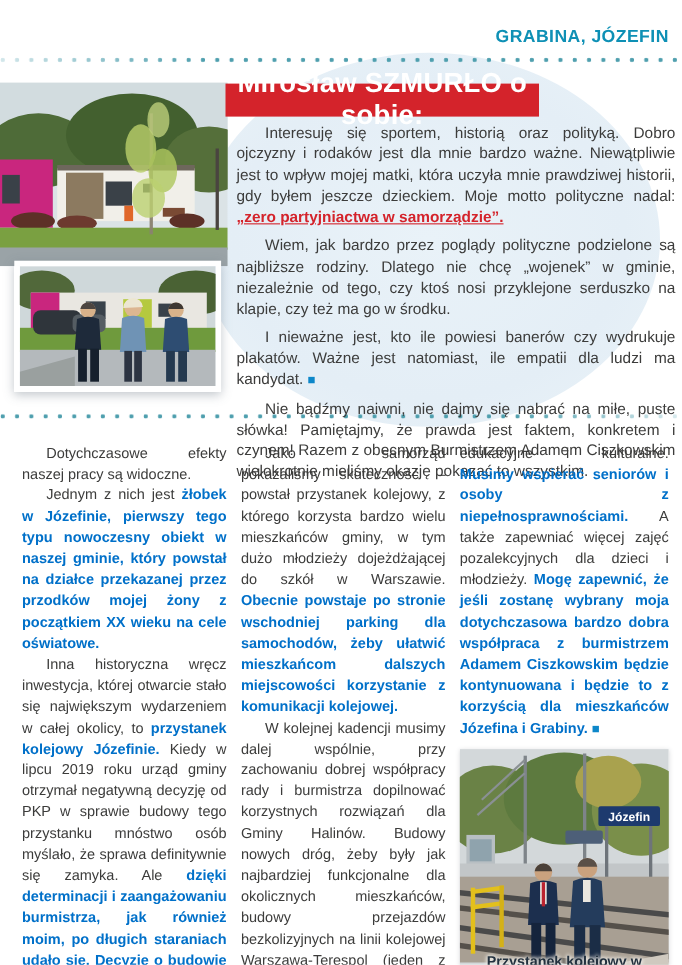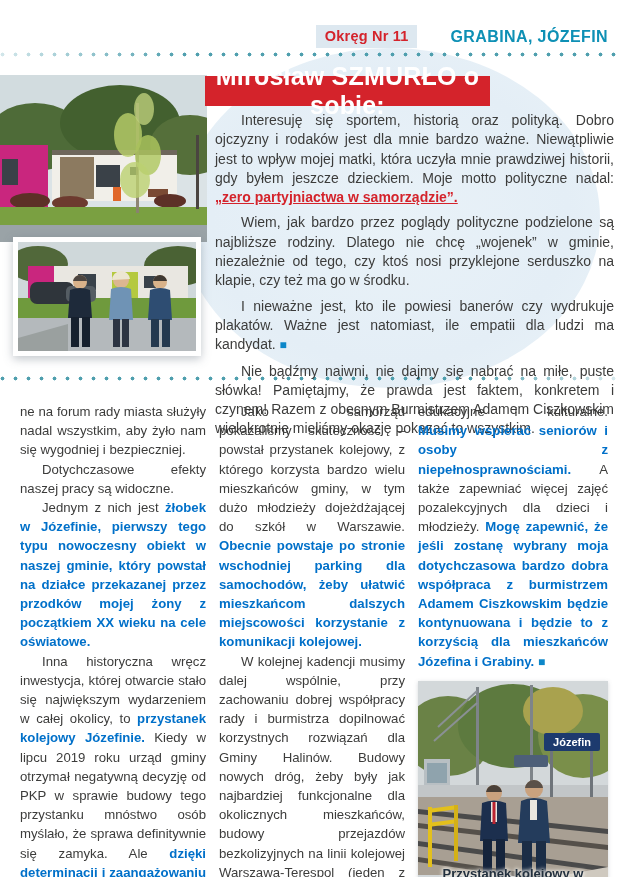--- a/index.html
+++ b/index.html
@@ -71,21 +71,20 @@
     font-weight:700;font-size:13px;color:#22303e;
     text-shadow:0 0 3px #efece6,0 0 4px #efece6,0 0 5px #efece6;
   }
 </style>
 </head>
 <body>
 
 <div class="bg-ellipse"></div>
 
 <div class="header">
-  <span class="district-badge">Okręg Nr 11</span>
   <span class="area-label">GRABINA, JÓZEFIN</span>
 </div>
 
 <div class="dots dots-top"></div>
 <div class="dots dots-mid"></div>
 
 <div class="photo1">
   <svg viewBox="0 0 207 167" preserveAspectRatio="none">
     <rect x="0" y="0" width="207" height="167" fill="#dbe3e6"></rect>
     <rect x="0" y="0" width="207" height="60" fill="#d2dcdf"></rect>
@@ -164,21 +163,20 @@
 
 <div class="about">
   <p><span>Interesuję się sportem, historią oraz polityką. Dobro ojczyzny i rodaków jest dla mnie bardzo ważne. Niewątpliwie jest to wpływ mojej matki, która uczyła mnie prawdziwej historii, gdy byłem jeszcze dzieckiem. Moje motto polityczne nadal: </span><span class="seg-red">„zero partyjniactwa w samorządzie”.</span></p>
   <p><span>Wiem, jak bardzo przez poglądy polityczne podzielone są najbliższe rodziny. Dlatego nie chcę „wojenek” w gminie, niezależnie od tego, czy ktoś nosi przyklejone serduszko na klapie, czy też ma go w środku.</span></p>
   <p><span>I nieważne jest, kto ile powiesi banerów czy wydrukuje plakatów. Ważne jest natomiast, ile empatii dla ludzi ma kandydat. </span><span class="seg-sq">■</span></p>
   <p><span>Nie bądźmy naiwni, nie dajmy się nabrać na miłe, puste słówka! Pamiętajmy, że prawda jest faktem, konkretem i czynem! Razem z obecnym Burmistrzem Adamem Ciszkowskim wielokrotnie mieliśmy okazję pokazać to wszystkim.</span></p>
 </div>
 
 <div class="columns">
   <div class="col">
-    <p class="noindent"><span>ne na forum rady miasta służyły nadal wszystkim, aby żyło nam się wygodniej i bezpieczniej.</span></p>
     <p><span>Dotychczasowe efekty naszej pracy są widoczne.</span></p>
     <p><span>Jednym z nich jest </span><span class="seg-blue">żłobek w Józefinie, pierwszy tego typu nowoczesny obiekt w naszej gminie, który powstał na działce przekazanej przez przodków mojej żony z początkiem XX wieku na cele oświatowe.</span></p>
     <p><span>Inna historyczna wręcz inwestycja, której otwarcie stało się największym wydarzeniem w całej okolicy, to </span><span class="seg-blue">przystanek kolejowy Józefinie.</span><span> Kiedy w lipcu 2019 roku urząd gminy otrzymał negatywną decyzję od PKP w sprawie budowy tego przystanku mnóstwo osób myślało, że sprawa definitywnie się zamyka. Ale </span><span class="seg-blue">dzięki determinacji i zaangażowaniu burmistrza, jak również moim, po długich staraniach udało się. Decyzję o budowie nowego przystanku w Józefinie ogłosił podczas</span></p>
   </div>
   <div class="col">
     <p><span>Jako samorząd pokazaliśmy skuteczność – powstał przystanek kolejowy, z którego korzysta bardzo wielu mieszkańców gminy, w tym dużo młodzieży dojeżdżającej do szkół w Warszawie. </span><span class="seg-blue">Obecnie powstaje po stronie wschodniej parking dla samochodów, żeby ułatwić mieszkańcom dalszych miejscowości korzystanie z komunikacji kolejowej.</span></p>
     <p><span>W kolejnej kadencji musimy dalej wspólnie, przy zachowaniu dobrej współpracy rady i burmistrza dopilnować korzystnych rozwiązań dla Gminy Halinów. Budowy nowych dróg, żeby były jak najbardziej funkcjonalne dla okolicznych mieszkańców, budowy przejazdów bezkolizyjnych na linii kolejowej Warszawa-Terespol (jeden z tuneli w naszej gminie planowany jest właśnie w Józefinie), rozbudowy kanalizacji, czy inwestycji w obiekty sportowe,</span></p>
   </div>
   <div class="col">
     <p class="noindent"><span>edukacyjne i kulturalne. </span><span class="seg-blue">Musimy wspierać seniorów i osoby z niepełnosprawnościami.</span><span> A także zapewniać więcej zajęć pozalekcyjnych dla dzieci i młodzieży. </span><span class="seg-blue">Mogę zapewnić, że jeśli zostanę wybrany moja dotychczasowa bardzo dobra współpraca z burmistrzem Adamem Ciszkowskim będzie kontynuowana i będzie to z korzyścią dla mieszkańców Józefina i Grabiny. </span><span class="seg-sq">■</span></p>

